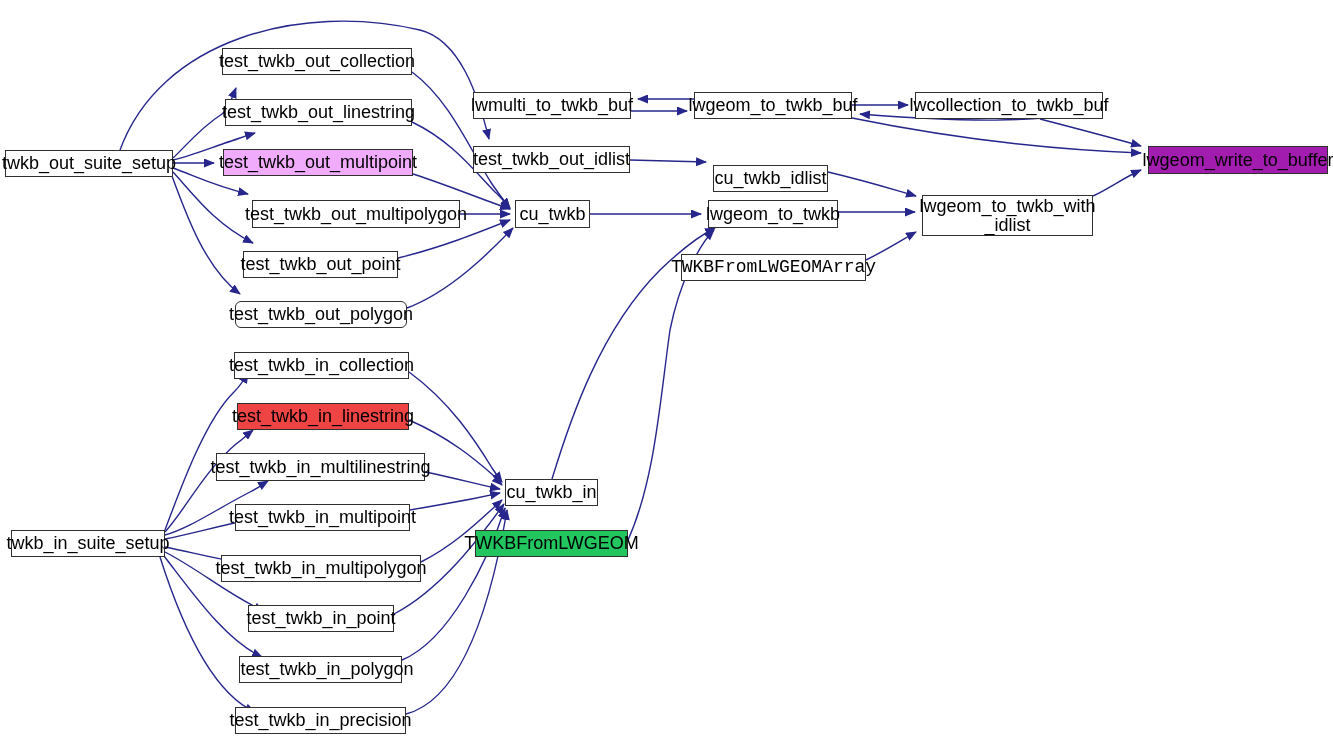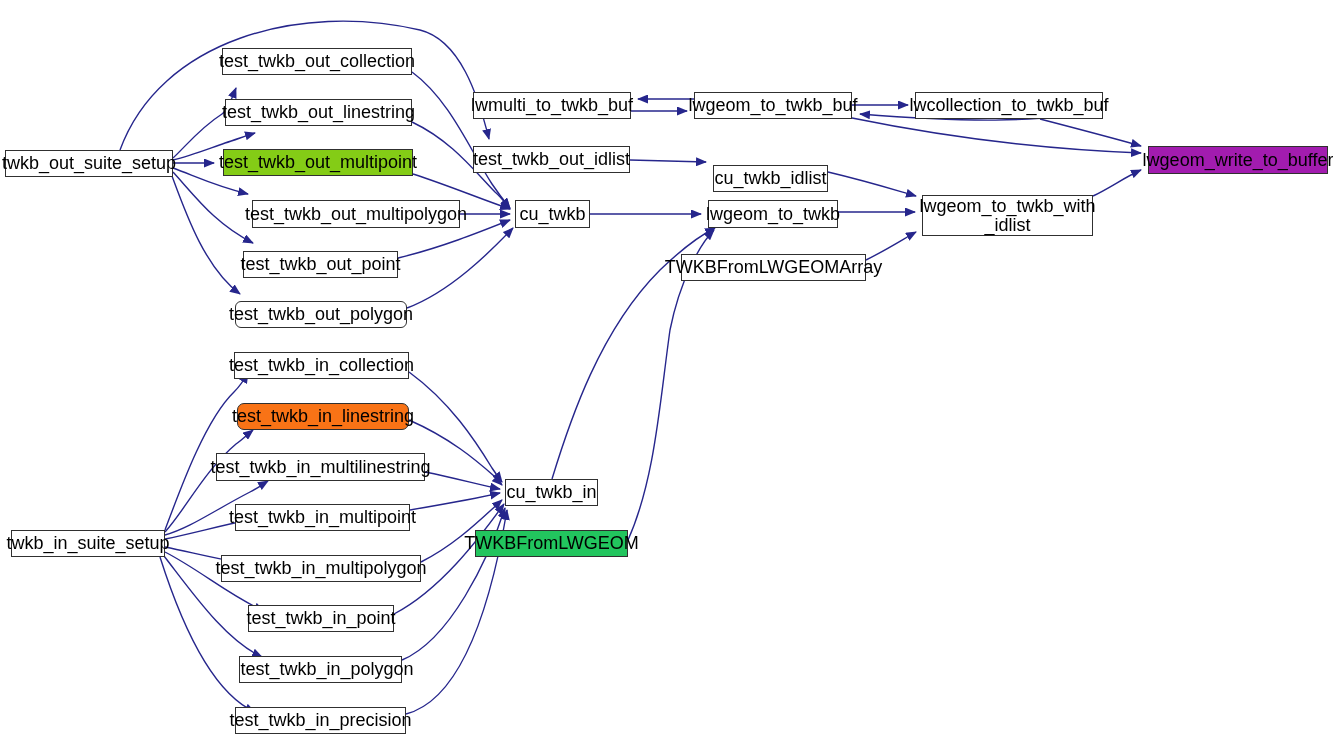--- a/index.html
+++ b/index.html
@@ -67,38 +67,38 @@
         <path d="M 402,660 C 450,640 488,560 505,508" fill="none" stroke="#26268c" stroke-width="1.4" marker-end="url(#ah)"></path>
         <path d="M 406,714 C 460,700 490,610 507,510" fill="none" stroke="#26268c" stroke-width="1.4" marker-end="url(#ah)"></path>
         <path d="M 552,479 C 570,420 600,330 660,270 C 685,246 703,234 715,228" fill="none" stroke="#26268c" stroke-width="1.4" marker-end="url(#ah)"></path>
         <path d="M 628,540 C 655,480 660,400 670,330 C 680,280 700,244 714,230" fill="none" stroke="#26268c" stroke-width="1.4" marker-end="url(#ah)"></path>
       </g>
   </svg>
   <div id="node-layer">
       <div class="node" style="left: 5px; top: 150px; width: 168px; height: 27px; border-color: rgb(48, 48, 48); background: rgb(255, 255, 255); color: rgb(0, 0, 0);">twkb_out_suite_setup</div>
       <div class="node" style="left: 222px; top: 48px; width: 190px; height: 27px; border-color: rgb(48, 48, 48); background: rgb(255, 255, 255); color: rgb(0, 0, 0);">test_twkb_out_collection</div>
       <div class="node" style="left: 225px; top: 99px; width: 187px; height: 27px; border-color: rgb(48, 48, 48); background: rgb(255, 255, 255); color: rgb(0, 0, 0);">test_twkb_out_linestring</div>
-      <div class="node" style="left: 223px; top: 149px; width: 190px; height: 27px; border-color: rgb(48, 48, 48); background: #84cc16; color: rgb(0, 0, 0);">test_twkb_out_multipoint</div>
+      <div class="node" style="left: 223px; top: 149px; width: 190px; height: 27px; border-color: rgb(48, 48, 48); background: #f0abfc; color: rgb(0, 0, 0);">test_twkb_out_multipoint</div>
       <div class="node" style="left: 216px; top: 200px; width: 208px; height: 28px; border-color: rgb(48, 48, 48); background: rgb(255, 255, 255); color: rgb(0, 0, 0); margin-left: 36px;">test_twkb_out_multipolygon</div>
       <div class="node" style="left: 243px; top: 251px; width: 155px; height: 27px; border-color: rgb(48, 48, 48); background: rgb(255, 255, 255); color: rgb(0, 0, 0);">test_twkb_out_point</div>
       <div class="node" style="left: 235px; top: 301px; width: 172px; height: 27px; border-color: rgb(48, 48, 48); background: rgb(255, 255, 255); color: rgb(0, 0, 0); border-radius: 6px;">test_twkb_out_polygon</div>
       <div class="node" style="left: 473px; top: 92px; width: 158px; height: 27px; border-color: rgb(48, 48, 48); background: rgb(255, 255, 255); color: rgb(0, 0, 0);">lwmulti_to_twkb_buf</div>
       <div class="node" style="left: 473px; top: 146px; width: 157px; height: 27px; border-color: rgb(48, 48, 48); background: rgb(255, 255, 255); color: rgb(0, 0, 0);">test_twkb_out_idlist</div>
       <div class="node" style="left: 515px; top: 200px; width: 75px; height: 28px; border-color: rgb(48, 48, 48); background: rgb(255, 255, 255); color: rgb(0, 0, 0);">cu_twkb</div>
       <div class="node" style="left: 694px; top: 92px; width: 158px; height: 27px; border-color: rgb(48, 48, 48); background: rgb(255, 255, 255); color: rgb(0, 0, 0);">lwgeom_to_twkb_buf</div>
       <div class="node" style="left: 713px; top: 149px; width: 115px; height: 27px; border-color: rgb(48, 48, 48); background: rgb(255, 255, 255); color: rgb(0, 0, 0); margin-top: 16px;">cu_twkb_idlist</div>
       <div class="node" style="left: 708px; top: 200px; width: 130px; height: 28px; border-color: rgb(48, 48, 48); background: rgb(255, 255, 255); color: rgb(0, 0, 0);">lwgeom_to_twkb</div>
-      <div class="node" style="left: 681px; top: 254px; width: 185px; height: 27px; border-color: rgb(48, 48, 48); background: rgb(255, 255, 255); color: rgb(0, 0, 0);">TWKBFromLWGEOMArray</div>
+      <div class="node" style="left: 681px; top: 254px; width: 185px; height: 27px; border-color: rgb(48, 48, 48); background: rgb(255, 255, 255); color: rgb(0, 0, 0); font-family: Liberation Mono, monospace;">TWKBFromLWGEOMArray</div>
       <div class="node" style="left: 915px; top: 92px; width: 188px; height: 27px; border-color: rgb(48, 48, 48); background: rgb(255, 255, 255); color: rgb(0, 0, 0);">lwcollection_to_twkb_buf</div>
       <div class="node" style="left: 922px; top: 195px; width: 171px; height: 41px; border-color: rgb(48, 48, 48); background: rgb(255, 255, 255); color: rgb(0, 0, 0);">lwgeom_to_twkb_with
 _idlist</div>
       <div class="node hl" style="left: 1148px; top: 146px; width: 180px; height: 28px; border-color: rgb(48, 48, 48); background: #a21caf; color: rgb(0, 0, 0);">lwgeom_write_to_buffer</div>
       <div class="node" style="left: 11px; top: 530px; width: 154px; height: 27px; border-color: rgb(48, 48, 48); background: rgb(255, 255, 255); color: rgb(0, 0, 0);">twkb_in_suite_setup</div>
       <div class="node" style="left: 234px; top: 352px; width: 175px; height: 27px; border-color: rgb(48, 48, 48); background: rgb(255, 255, 255); color: rgb(0, 0, 0);">test_twkb_in_collection</div>
-      <div class="node" style="left: 237px; top: 403px; width: 172px; height: 27px; border-color: rgb(48, 48, 48); background: #f97316; color: rgb(0, 0, 0); border-radius: 7px;">test_twkb_in_linestring</div>
+      <div class="node" style="left: 237px; top: 403px; width: 172px; height: 27px; border-color: rgb(48, 48, 48); background: #ef4444; color: rgb(0, 0, 0);">test_twkb_in_linestring</div>
       <div class="node" style="left: 216px; top: 453px; width: 209px; height: 28px; border-color: rgb(48, 48, 48); background: rgb(255, 255, 255); color: rgb(0, 0, 0);">test_twkb_in_multilinestring</div>
       <div class="node" style="left: 235px; top: 504px; width: 175px; height: 27px; border-color: rgb(48, 48, 48); background: rgb(255, 255, 255); color: rgb(0, 0, 0);">test_twkb_in_multipoint</div>
       <div class="node" style="left: 221px; top: 555px; width: 200px; height: 27px; border-color: rgb(48, 48, 48); background: rgb(255, 255, 255); color: rgb(0, 0, 0);">test_twkb_in_multipolygon</div>
       <div class="node" style="left: 248px; top: 605px; width: 146px; height: 27px; border-color: rgb(48, 48, 48); background: rgb(255, 255, 255); color: rgb(0, 0, 0);">test_twkb_in_point</div>
       <div class="node" style="left: 239px; top: 656px; width: 163px; height: 27px; border-color: rgb(48, 48, 48); background: rgb(255, 255, 255); color: rgb(0, 0, 0); padding-left: 13px;">test_twkb_in_polygon</div>
       <div class="node" style="left: 235px; top: 707px; width: 171px; height: 27px; border-color: rgb(48, 48, 48); background: rgb(255, 255, 255); color: rgb(0, 0, 0);">test_twkb_in_precision</div>
       <div class="node" style="left: 505px; top: 479px; width: 93px; height: 27px; border-color: rgb(48, 48, 48); background: rgb(255, 255, 255); color: rgb(0, 0, 0);">cu_twkb_in</div>
       <div class="node" style="left: 475px; top: 530px; width: 153px; height: 27px; border-color: rgb(48, 48, 48); background: #22c55e; color: rgb(0, 0, 0);">TWKBFromLWGEOM</div>
     </div>
 </div>

